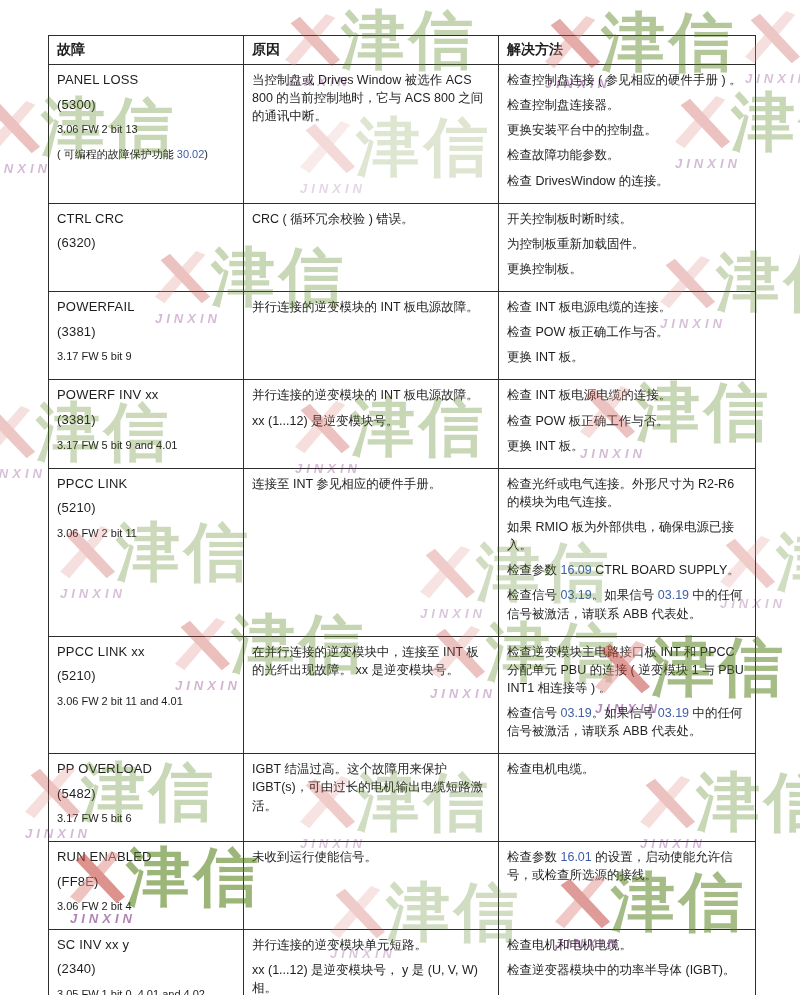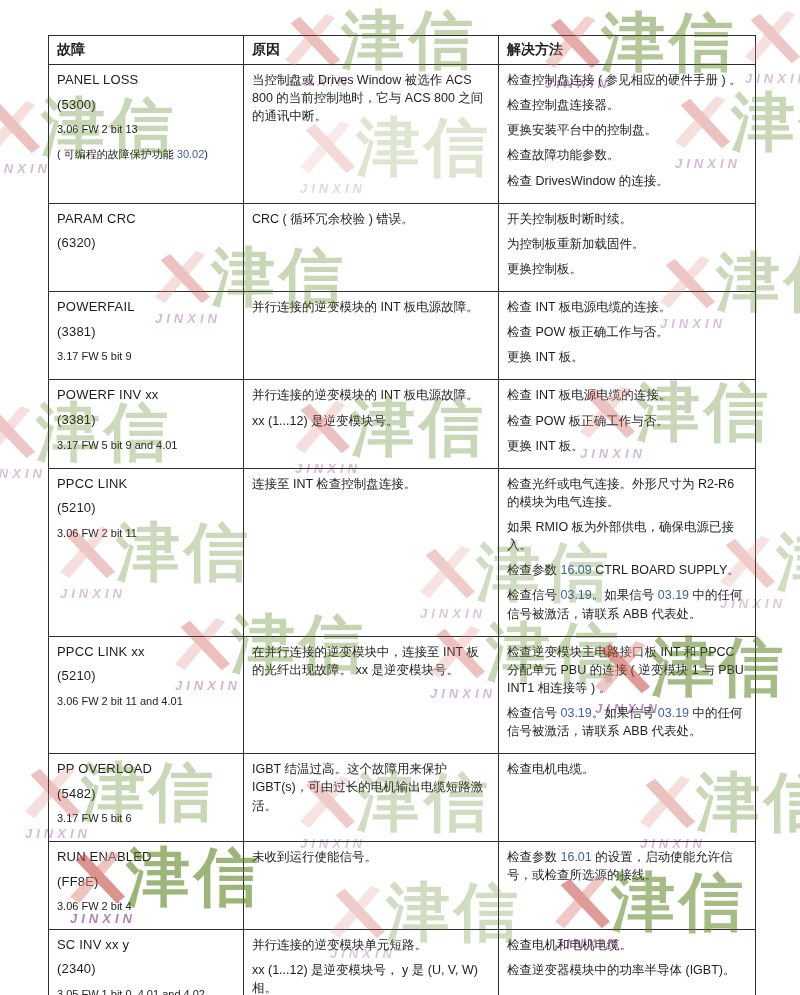--- a/index.html
+++ b/index.html
@@ -64,21 +64,21 @@
     <td>
             <div class="solution-para"><span>检查控制盘连接 ( 参见相应的硬件手册 ) 。</span></div>
             <div class="solution-para"><span>检查控制盘连接器。</span></div>
             <div class="solution-para"><span>更换安装平台中的控制盘。</span></div>
             <div class="solution-para"><span>检查故障功能参数。</span></div>
             <div class="solution-para"><span>检查 DrivesWindow 的连接。</span></div>
           </td>
   </tr>
         <tr style="height: 66px;">
     <td>
-            <div class="fault-line"><span>PARAM CRC</span></div>
+            <div class="fault-line"><span>CTRL CRC</span></div>
             <div class="fault-line"><span>(6320)</span></div>
           </td>
     <td>
             <div class="cause-para"><span>CRC ( 循环冗余校验 ) 错误。</span></div>
           </td>
     <td>
             <div class="solution-para"><span>开关控制板时断时续。</span></div>
             <div class="solution-para"><span>为控制板重新加载固件。</span></div>
             <div class="solution-para"><span>更换控制板。</span></div>
           </td>
@@ -114,21 +114,21 @@
             <div class="solution-para"><span>更换 INT 板。</span></div>
           </td>
   </tr>
         <tr style="height: 134px; margin-top: 18px;">
     <td>
             <div class="fault-line"><span>PPCC LINK</span></div>
             <div class="fault-line"><span>(5210)</span></div>
             <div class="fault-line"><span class="small">3.06 FW 2 bit 11</span></div>
           </td>
     <td>
-            <div class="cause-para"><span>连接至 INT 检查控制盘连接。</span></div>
+            <div class="cause-para"><span>连接至 INT 参见相应的硬件手册。</span></div>
           </td>
     <td>
             <div class="solution-para"><span>检查光纤或电气连接。外形尺寸为 R2-R6 的模块为电气连接。</span></div>
             <div class="solution-para"><span>如果 RMIO 板为外部供电，确保电源已接入。</span></div>
             <div class="solution-para"><span>检查参数 </span><span class="link">16.09</span><span> CTRL BOARD SUPPLY。</span></div>
             <div class="solution-para"><span>检查信号 </span><span class="link">03.19</span><span>。如果信号 </span><span class="link">03.19</span><span> 中的任何信号被激活，请联系 ABB 代表处。</span></div>
           </td>
   </tr>
         <tr style="height: 94px;">
     <td>

